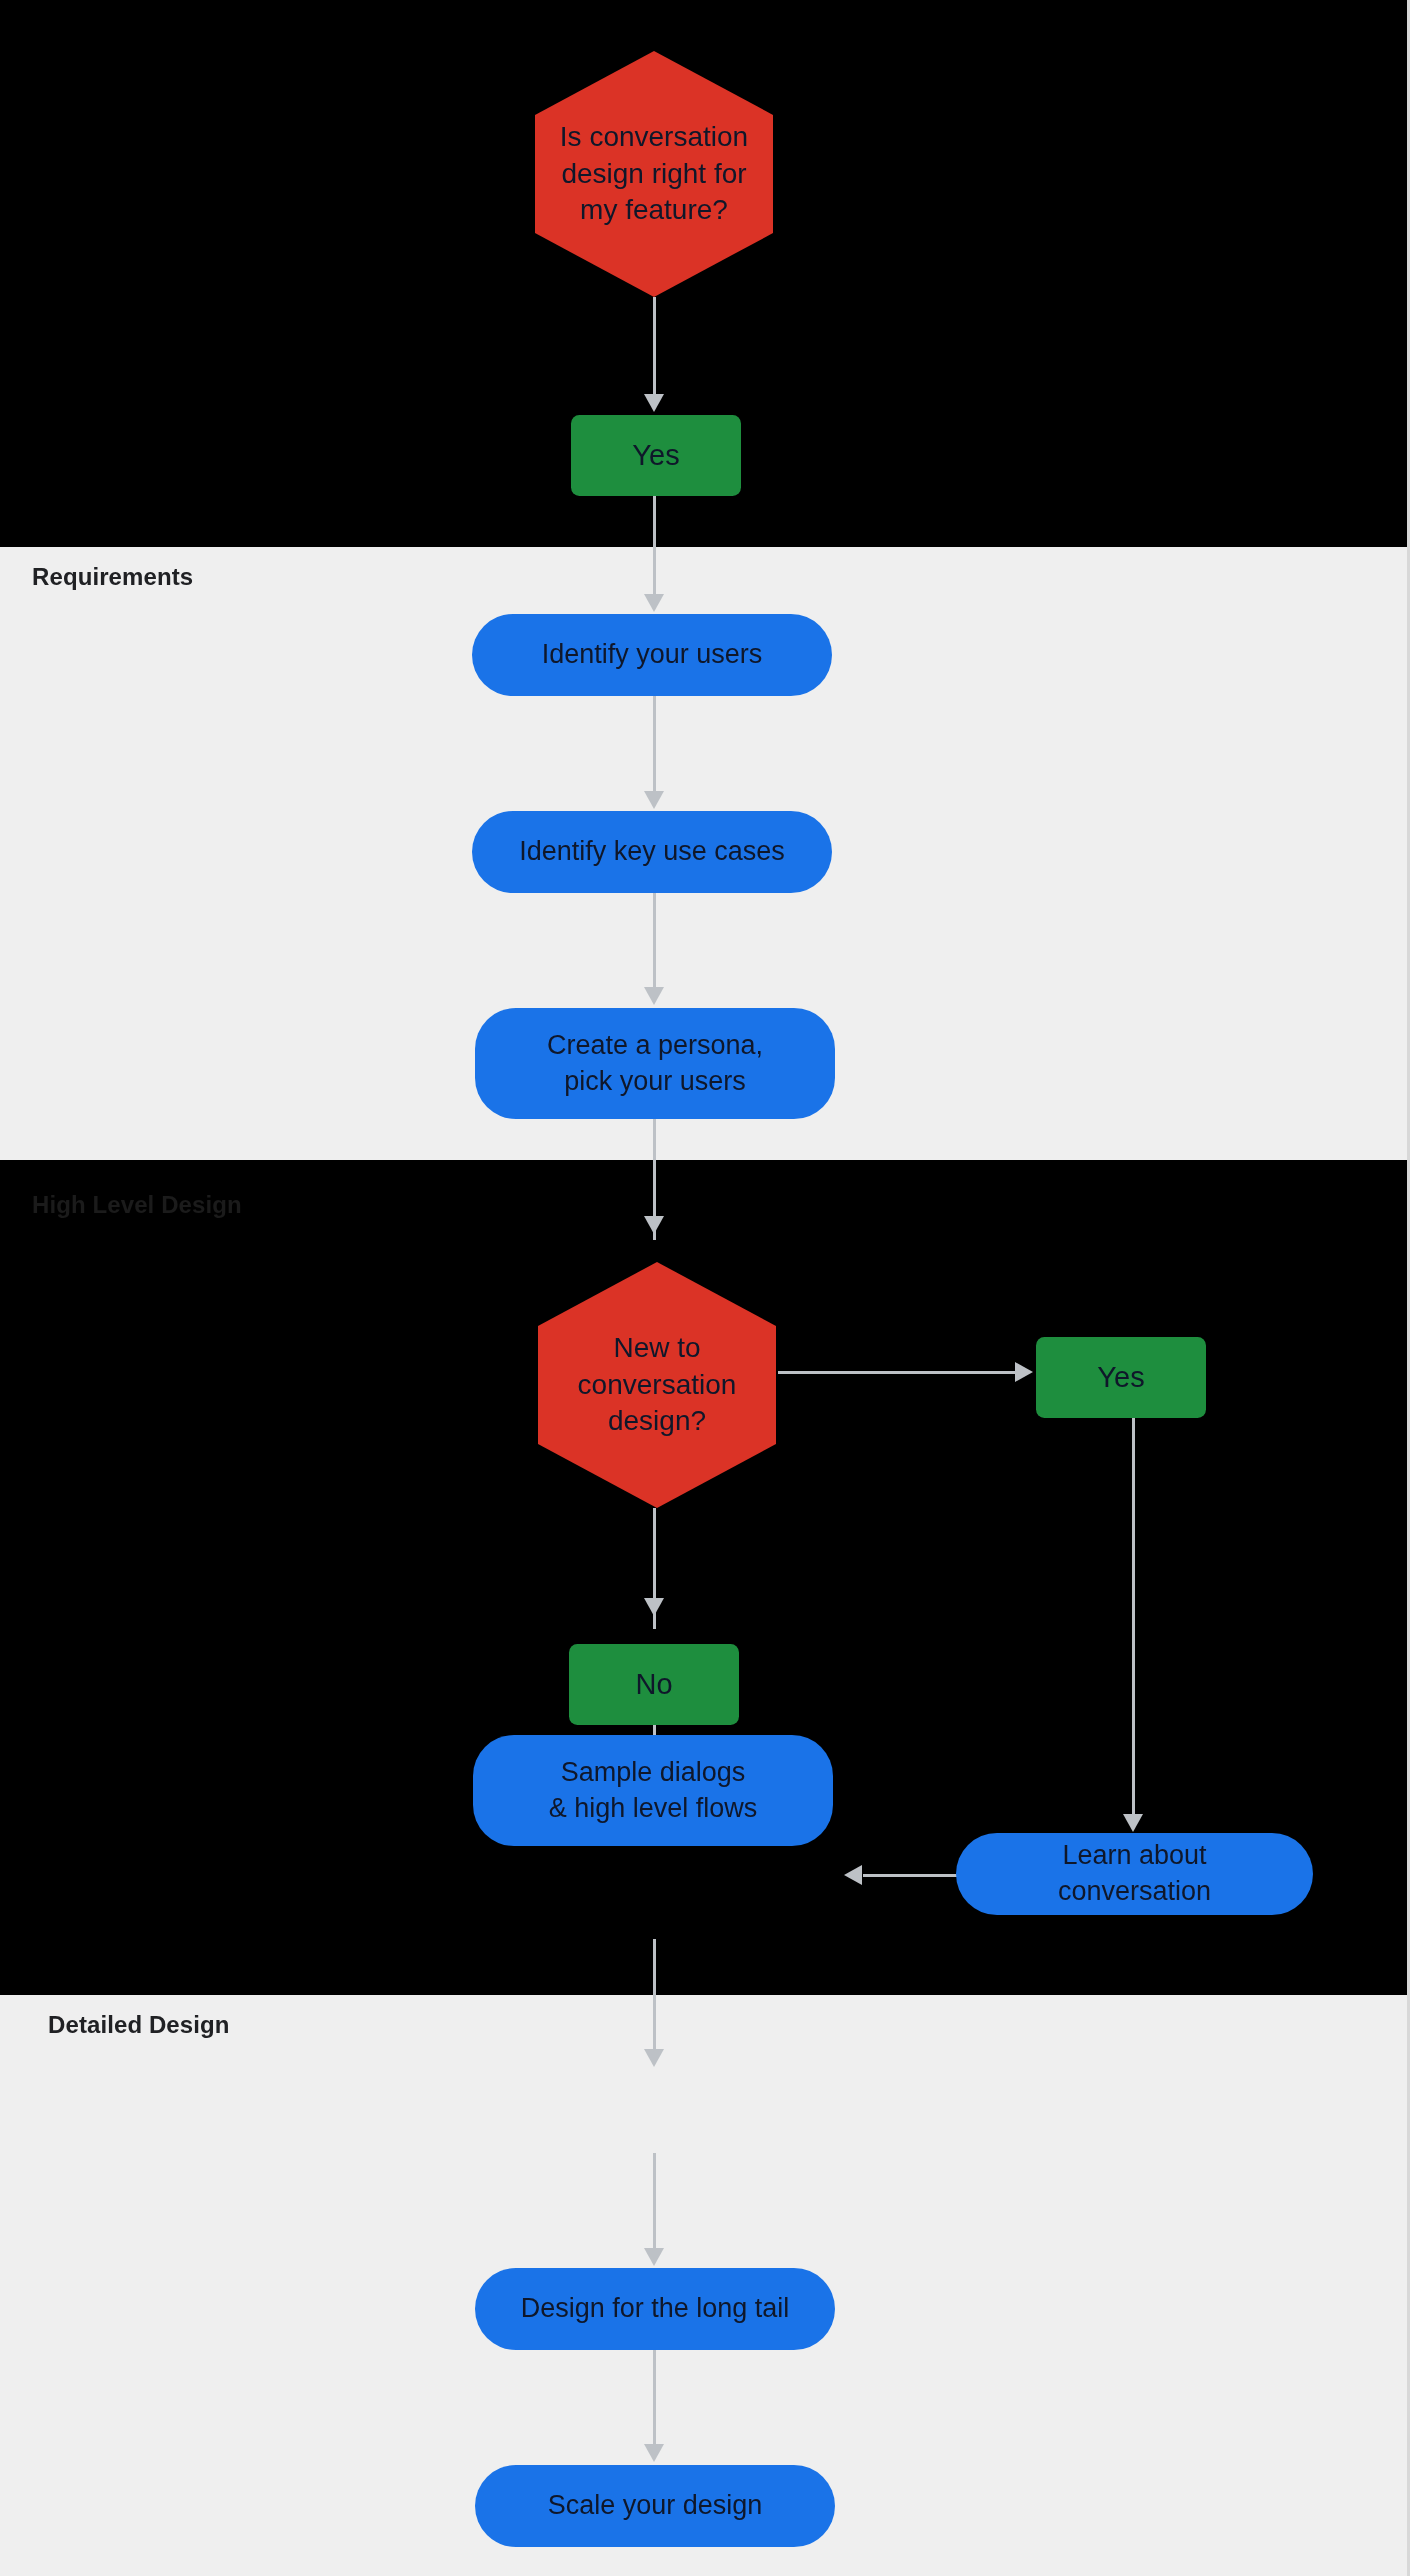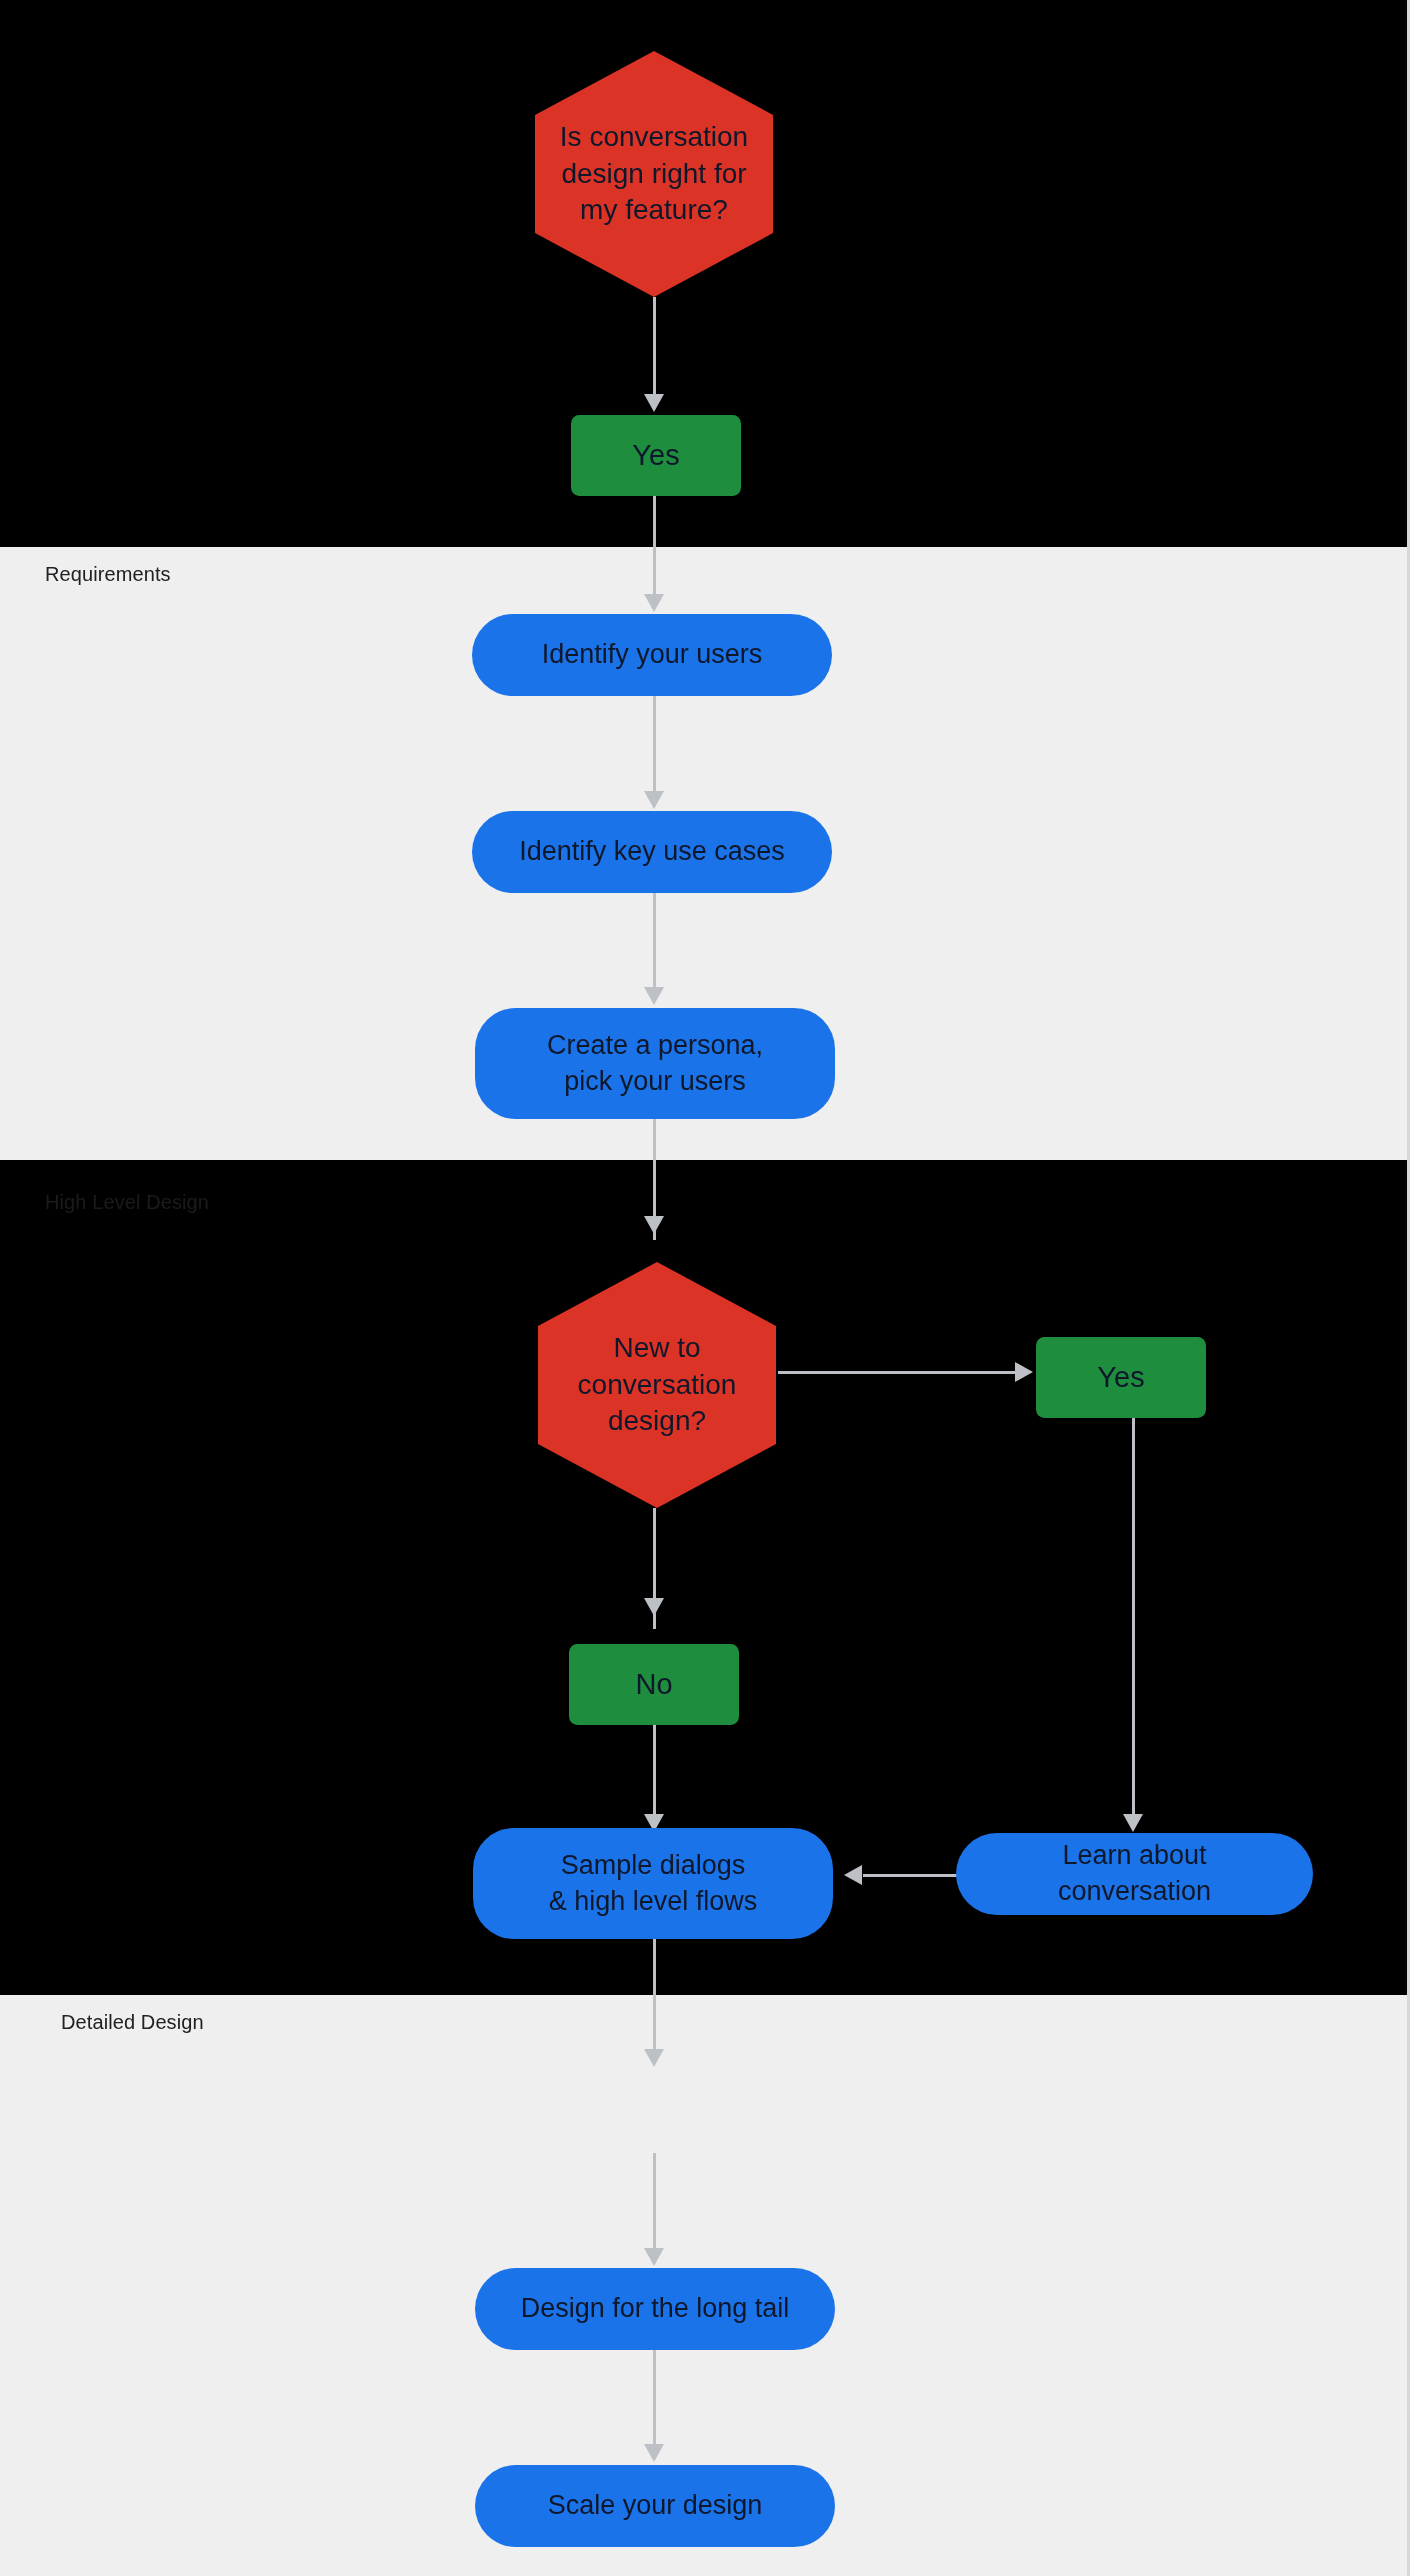--- a/index.html
+++ b/index.html
@@ -15,24 +15,25 @@
     border-right:3.7px solid #d8d8d8;
   }
 
   
   .band{position:absolute;left:0;width:100%;}
   .band.dark{background:#000000;}
   .band.light{background:#efefef;}
 
   .band-label{
     position:absolute;
-    left:45px;
-    font-size:20px;
+    left:32px;
+    font-size:24px;
     letter-spacing:0.1px;
     white-space:nowrap;
+    font-weight:bold;
   }
   .band-label.on-light{color:#202124;}
   .band-label.on-dark{color:#1b1b1b;}
 
   
   .conn{position:absolute;background:#bdc1c6;}
   .conn.v{width:2.8px;}
   .conn.h{height:2.8px;}
   .arrowhead{
     position:absolute;
@@ -176,21 +177,21 @@
   </div>
 
   <div class="node decision" style="left:569px;top:1644px;width:170px;height:81px;">
     <span class="node-text">No</span>
   </div>
 
   <div class="node pill r-full" style="left:956px;top:1833px;width:357px;height:82px;">
     <span class="node-text">Learn about conversation</span>
   </div>
 
-  <div class="node pill r-soft" style="left:473px;top:1828px;width:360px;height:111px;">
+  <div class="node pill r-soft" style="left:473px;top:1735px;width:360px;height:111px;">
     <span class="node-text">Sample dialogs
 &amp; high level flows</span>
   </div>
 
 
   <div class="node pill r-full" style="left:475px;top:2268px;width:360px;height:82px;">
     <span class="node-text">Design for the long tail</span>
   </div>
 
   <div class="node pill r-full" style="left:475px;top:2465px;width:360px;height:82px;">

